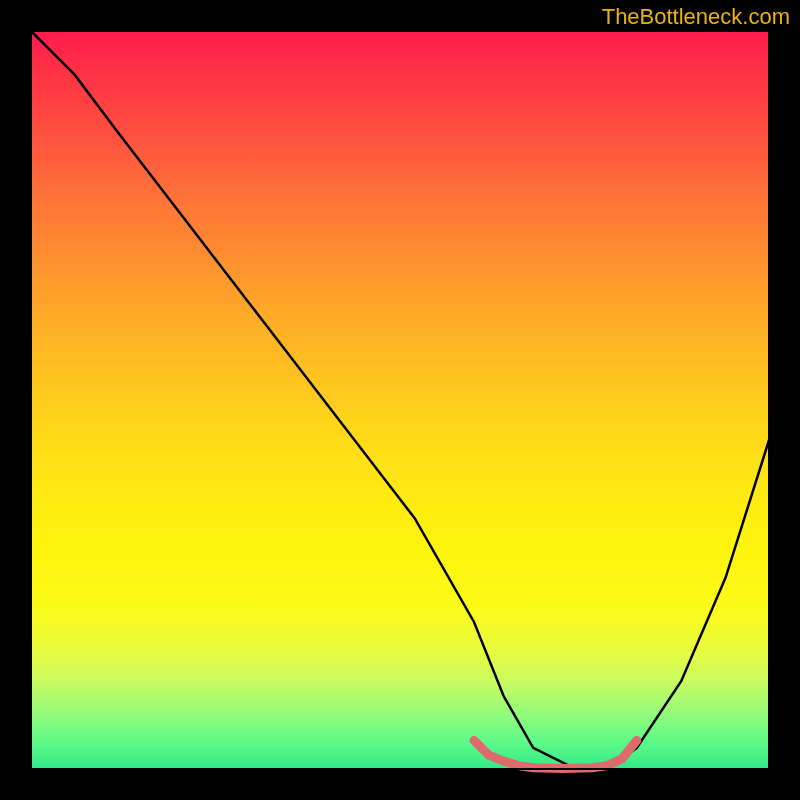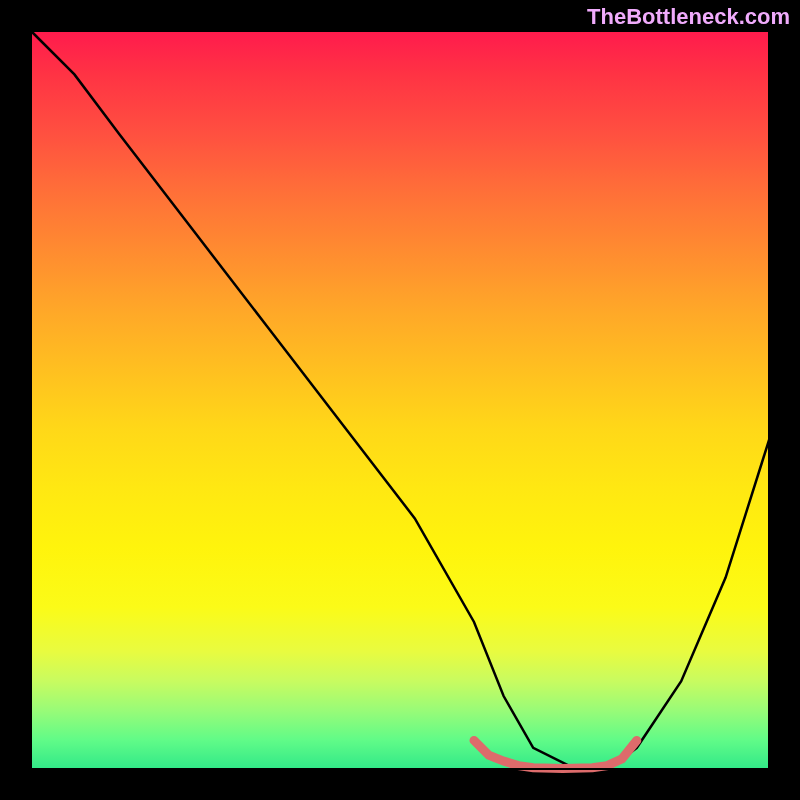--- a/index.html
+++ b/index.html
@@ -8,23 +8,23 @@
     width: 800px;
     height: 800px;
     background: #000;
     font-family: Arial, Helvetica, sans-serif;
     position: relative;
   }
   .watermark {
     position: absolute;
     top: 4px;
     right: 10px;
-    color: #f0abfc;
+    color: #eab308;
     font-size: 22px;
-    font-weight: bold;
+    font-weight: normal;
     z-index: 10;
   }
   .plot-area {
     position: absolute;
     top: 30px;
     left: 30px;
     width: 740px;
     height: 740px;
     background: linear-gradient(to bottom,
       #ff1a4d 0%,

